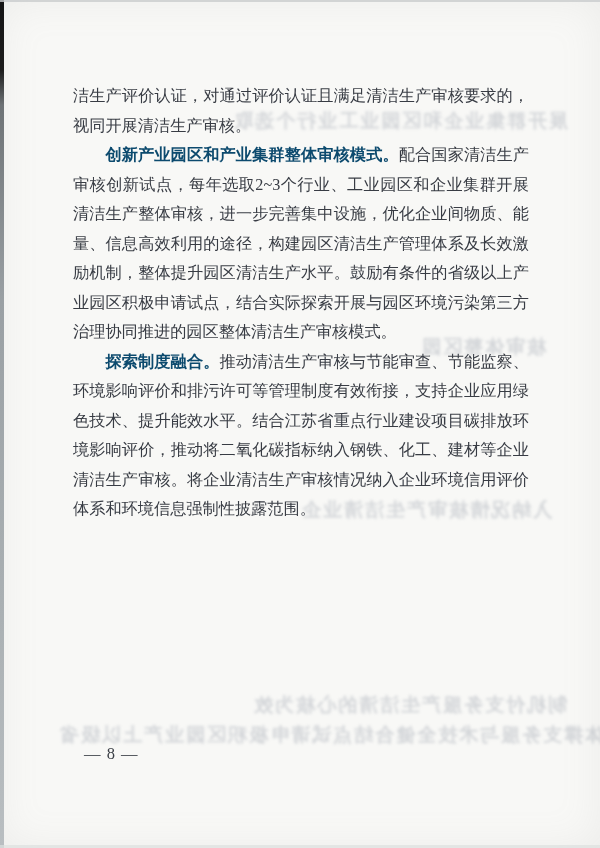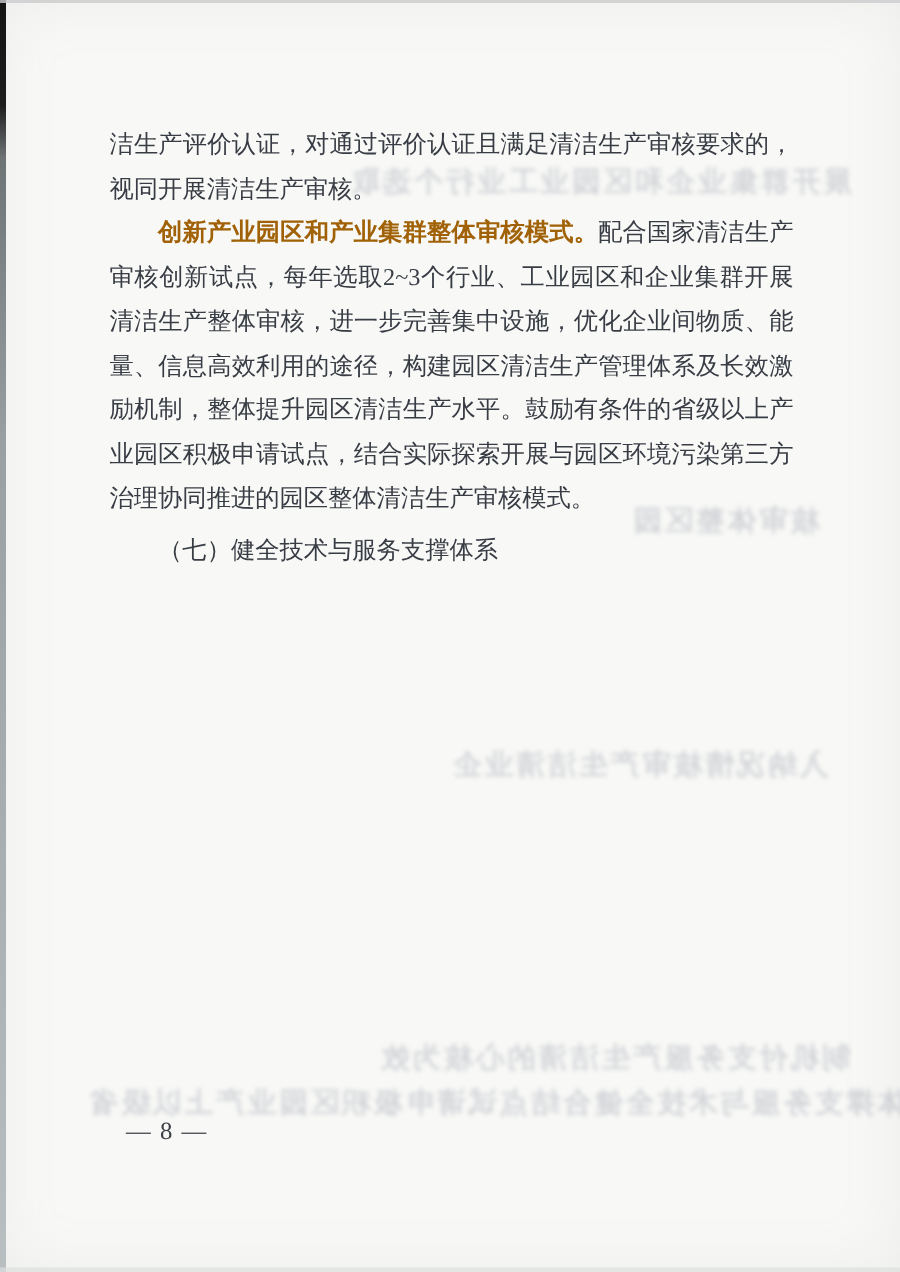--- a/index.html
+++ b/index.html
@@ -30,21 +30,21 @@
     position:absolute; left:73px; top:82px; width:456px;
     color:#383c44;
     font-size:16.2px;
     line-height:29.5px;
     text-align:justify;
   }
   .text-block p { margin:0; }
   .text-block p.indent { text-indent:2em; }
   .text-block p.noindent { text-indent:0; }
   .text-block p.heading { margin-top:5px; }
-  .lead { font-weight:bold; color:#a16207; }
+  .lead { font-weight:bold; color:#0c4a6e; }
   
   .page-number {
     position:absolute; left:84px; top:744px;
     color:#3b3f46; font-size:16.5px; letter-spacing:1px;
   }
   
   .bleed {
     position:absolute;
     color:#8e95a2;
     opacity:0.34;
@@ -61,21 +61,21 @@
 <body>
 
 <div class="page">
   <div class="edge-left"></div>
   <div class="edge-top"></div>
   <div class="edge-bottom"></div>
 
   <div class="text-block">
       <p class="noindent"><span class="body">洁生产评价认证，对通过评价认证且满足清洁生产审核要求的，视同开展清洁生产审核。</span></p>
       <p class="indent"><span class="lead">创新产业园区和产业集群整体审核模式。</span><span class="body">配合国家清洁生产审核创新试点，每年选取2~3个行业、工业园区和企业集群开展清洁生产整体审核，进一步完善集中设施，优化企业间物质、能量、信息高效利用的途径，构建园区清洁生产管理体系及长效激励机制，整体提升园区清洁生产水平。鼓励有条件的省级以上产业园区积极申请试点，结合实际探索开展与园区环境污染第三方治理协同推进的园区整体清洁生产审核模式。</span></p>
-      <p class="indent heading"><span class="body">（七）健全技术与服务支撑体系</span></p>
+      <p class="indent"><span class="lead">探索制度融合。</span><span class="body">推动清洁生产审核与节能审查、节能监察、环境影响评价和排污许可等管理制度有效衔接，支持企业应用绿色技术、提升能效水平。结合江苏省重点行业建设项目碳排放环境影响评价，推动将二氧化碳指标纳入钢铁、化工、建材等企业清洁生产审核。将企业清洁生产审核情况纳入企业环境信用评价体系和环境信息强制性披露范围。</span></p>
     </div>
 
   <div class="page-number">— 8 —</div>
 <div class="bleed" style="left: 232px; top: 108px;">展开群集业企和区园业工业行个选取</div>
     <div class="bleed" style="left: 420px; top: 334px;">核审体整区园</div>
     <div class="bleed" style="left: 300px; top: 497px;">入纳况情核审产生洁清业企</div>
     <div class="bleed" style="left: 252px; top: 692px;">制机付支务服产生洁清的心核为效</div>
     <div class="bleed" style="left: 58px; top: 722px;">系体撑支务服与术技全健合结点试请申极积区园业产上以级省</div>
   </div>
 

